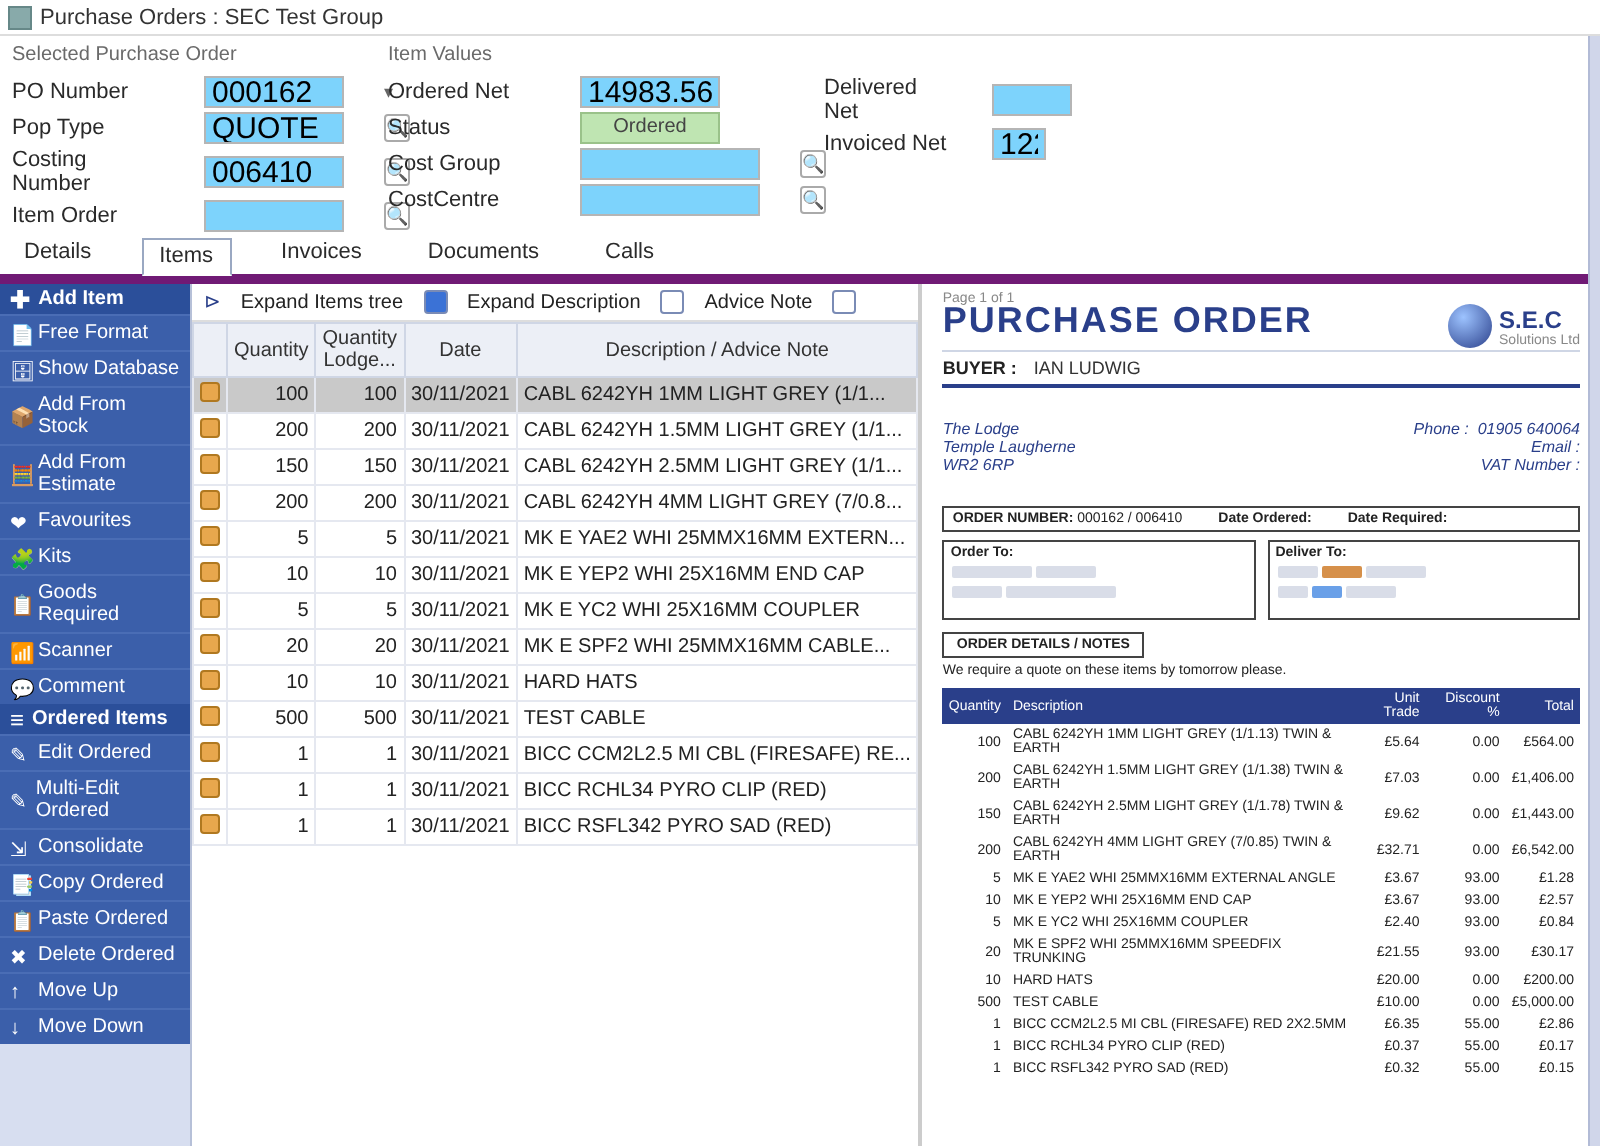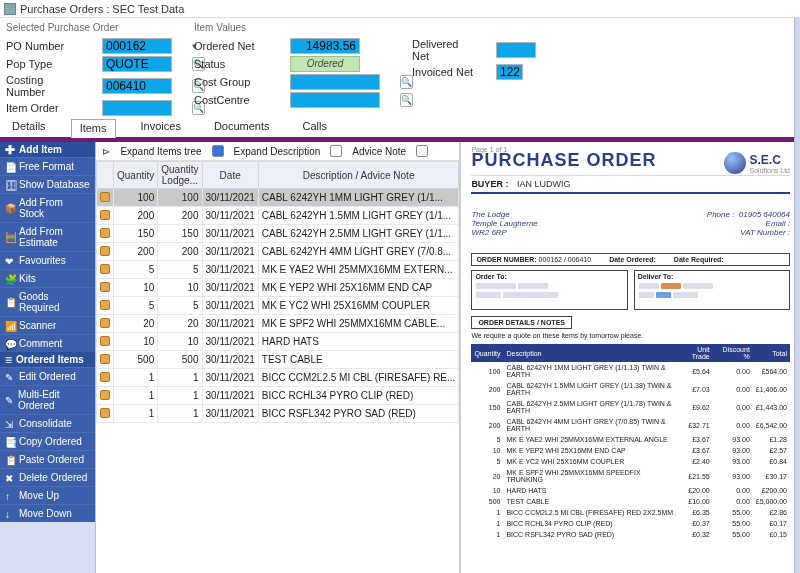--- a/index.html
+++ b/index.html
@@ -8,24 +8,24 @@
   
   .titlebar { height:18px; background:#fff; border-bottom:1px solid #ddd; padding:1px 4px; display:flex; align-items:center; gap:4px; font-size:11px; color:#333; }
   .titlebar .ticn { width:12px; height:12px; background:#8aa; border:1px solid #688; }
 
   
   .topfields { display:flex; gap:8px; padding:4px 6px 2px 6px; font-size:10px; color:#444; }
   .tf-group { display:flex; flex-direction:column; gap:2px; }
   .tf-head { color:#6a6a6a; font-size:10px; margin-bottom:3px; }
   .tf-row { display:flex; align-items:center; gap:20px; }
   .tf-row label { min-width:76px; color:#2a2a2a; font-size:11px; }
-  .tf-inp { height:16px; border:1px solid #b5b5b5; background:#0ea5e9; padding:0 3px; font-size:12px; }
+  .tf-inp { height:16px; border:1px solid #b5b5b5; background:#7dd3fc; padding:0 3px; font-size:15px; }
   .tf-inp.dd { width:70px; }
   .tf-inp.md { width:70px; }
-  .tf-stat { width:70px; background:#bfe5b2; text-align:center; border:1px solid #9ac28a; height:16px; line-height:14px; font-size:10px;font-style:italic; }
+  .tf-stat { width:70px; background:#bfe5b2; text-align:center; border:1px solid #9ac28a; height:16px; line-height:14px; font-size:10px; }
   .mag { width:14px; height:14px; border:1px solid #aaa; border-radius:2px; display:inline-flex; align-items:center; justify-content:center; font-size:9px; color:#666; }
 
   
   .tabsrow { display:flex; gap:17px; padding:0 4px; border-bottom:5px solid #701a75; font-size:11px; }
   .tabsrow .tab { padding:2px 8px 3px 8px; color:#2b2b2b; }
   .tabsrow .tab.sel { border:1px solid #9aa8c2; border-bottom:1px solid #fff; background:#fff; position:relative; top:1px; }
 
   
   .main { display:flex; height:calc(573px - 18px - 56px - 20px); }
 
@@ -73,21 +73,21 @@
   .doc table.lines td { padding:2px 3px; border-bottom:0; }
 
   
   .rgrip { position:absolute; right:0; top:18px; bottom:0; width:6px; background:#d0d6ea; border-left:1px solid #b2bbd6; }
 </style>
 </head>
 <body>
 
 <div class="titlebar">
   <span class="ticn"></span>
-  <span>Purchase Orders : SEC Test Data</span>
+  <span>Purchase Orders : SEC Test Group</span>
 </div>
 
 <div class="topfields">
   <div class="tf-group" style="width:180px">
     <div class="tf-head">Selected Purchase Order</div>
     <div class="tf-row">
       <label>PO Number</label>
       <input class="tf-inp dd" value="000162" style="">
       <span style="font-size:9px;color:#666">▾</span>
     </div>

